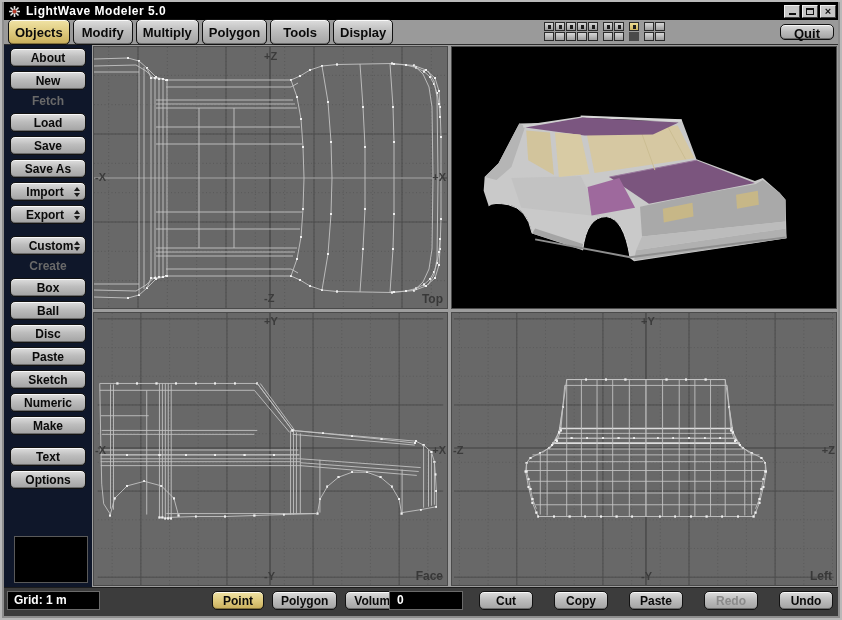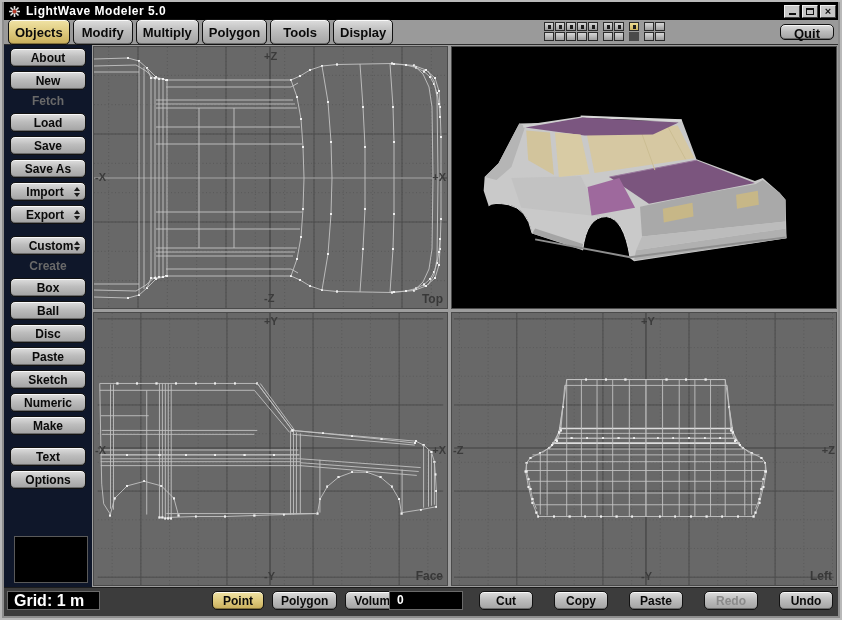--- a/index.html
+++ b/index.html
@@ -61,21 +61,21 @@
           gap:3px;padding:1px;}
   .vp{position:relative;border:1px solid #4a4a4a;background:#686868;overflow:hidden;}
   .vp.black{background:#000;}
   .vp svg{position:absolute;left:0;top:0;width:100%;height:100%;display:block;}
   .axlabel{position:absolute;font-size:11px;font-weight:bold;color:#3b3b3b;line-height:11px;}
   .vpname{position:absolute;right:4px;bottom:2px;font-size:12px;font-weight:bold;color:#383838;}
   
   .statusbar{position:absolute;left:2px;right:2px;bottom:2px;height:29px;background:#3c3c3c;
              border-top:1px solid #1c1c1c;}
   .gridbox{position:absolute;left:3px;top:3px;width:93px;height:19px;background:#000;
-           border:1px solid #6a6a6a;color:#fff;font-size:16px;font-weight:bold;
+           border:1px solid #6a6a6a;color:#fff;font-size:12px;font-weight:bold;
            line-height:17px;padding-left:6px;}
   .modes{position:absolute;left:208px;top:3px;display:flex;gap:8px;}
   .modebtn{height:19px;min-width:52px;padding:0 8px;font-size:12px;}
   .counter{position:absolute;left:385px;top:3px;width:74px;height:19px;background:#000;
            border:1px solid #6a6a6a;color:#fff;font-size:12px;font-weight:bold;
            line-height:17px;padding-left:7px;}
   .actions{position:absolute;right:5px;top:3px;display:flex;gap:21px;}
   .actbtn{height:19px;width:54px;font-size:12px;}
 </style>
 </head>

